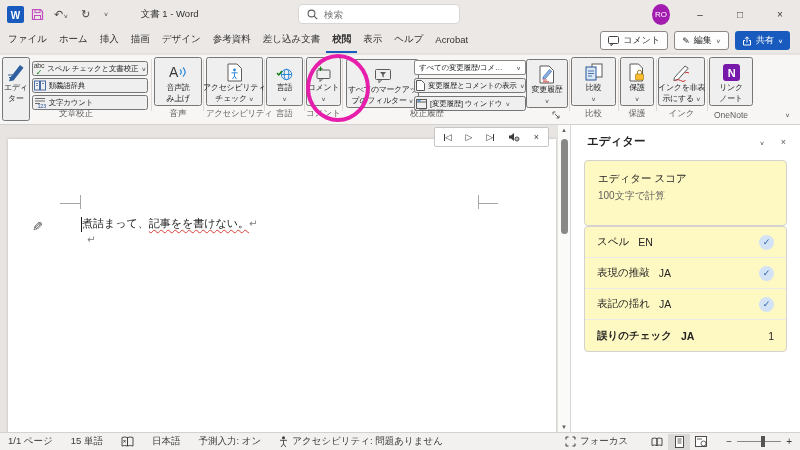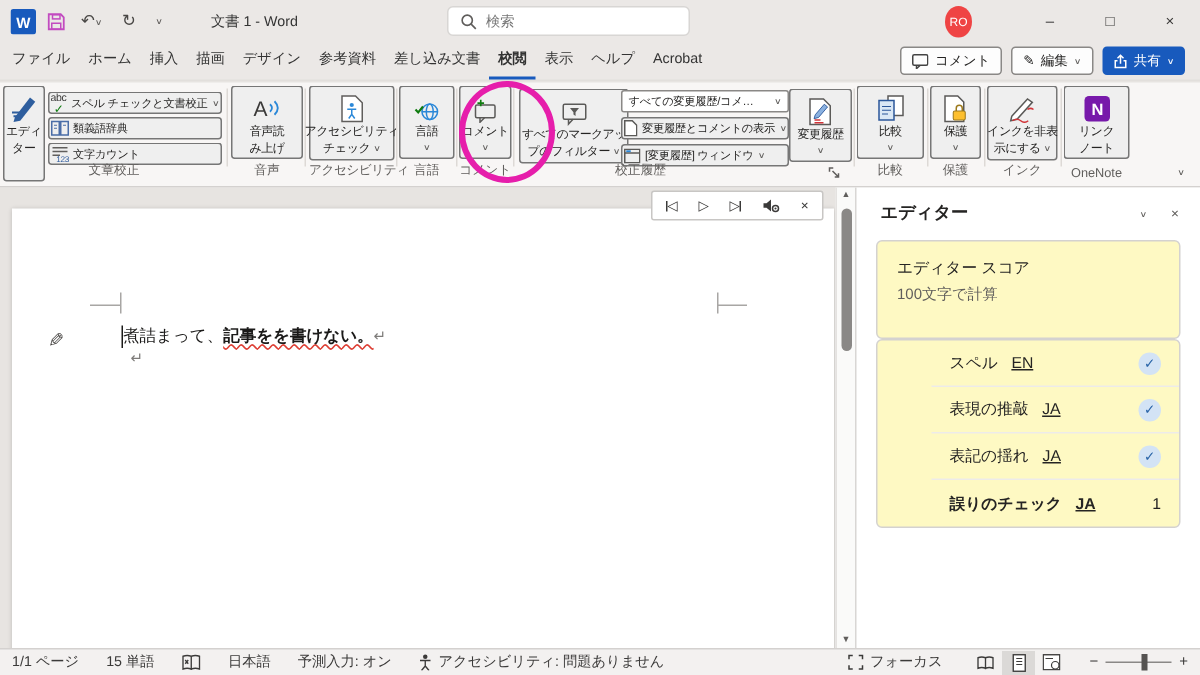--- a/index.html
+++ b/index.html
@@ -9,21 +9,21 @@
 .titlebar{position:absolute;top:0;left:0;right:0;height:28px;background:#ebe8e6;display:flex;align-items:center;padding:0 7px;gap:7px;}
 .autosave{display:flex;align-items:center;gap:5px;font-size:9.5px;color:#333;}
 .toggle{display:flex;align-items:center;gap:4px;border:1px solid #6b6966;border-radius:9px;padding:1px 8px 1px 3px;font-size:9px;background:#fbfaf9;}
 .knob{width:9px;height:9px;border-radius:50%;background:#484644;}
 .qat{font-size:11px;color:#484644;padding:0 3px;background:none;border:none;line-height:1;}
 .qat.small{font-size:8px;color:#605e5c;}
 .doctitle{font-size:9.5px;color:#333;margin-left:22px;}
 .searchbox{position:absolute;left:298px;top:4px;width:162px;height:20px;background:#fff;border:1px solid #d8d6d4;border-radius:4px;display:flex;align-items:center;gap:6px;padding:0 8px;}
 .searchbox input{border:none;outline:none;font-size:9.5px;width:110px;background:transparent;color:#333;}
 .tbright{position:absolute;right:0;top:0;height:28px;display:flex;align-items:center;}
-.avatar{width:18px;height:21px;border-radius:50%;background:#ef4444;color:#fff;font-size:8px;display:flex;align-items:center;justify-content:center;margin-right:32px;}
+.avatar{width:18px;height:21px;border-radius:50%;background:#a21caf;color:#fff;font-size:8px;display:flex;align-items:center;justify-content:center;margin-right:10px;}
 .winbtn{width:40px;height:28px;display:flex;align-items:center;justify-content:center;font-size:10px;color:#3b3a39;background:none;border:none;}
 
 .tabrow{position:absolute;top:28px;left:0;right:0;height:26px;background:#ebe8e6;display:flex;align-items:center;padding-left:2px;border-bottom:1px solid #e2dfdc;}
 .tab{padding:0 6px;font-size:9.5px;color:#333;height:25px;display:flex;align-items:center;border-bottom:2.5px solid transparent;white-space:nowrap;}
 .tab.active{border-bottom-color:#185abd;font-weight:700;}
 .tabrowR{margin-left:auto;display:flex;gap:6px;align-items:center;padding-right:10px;}
 .pillbtn{display:flex;align-items:center;gap:4px;border:1px solid #8a8886;background:#fdfdfd;border-radius:3px;height:19px;padding:0 7px;font-size:9px;color:#252423;}
 .sharebtn{border:none;color:#fff;}
 .chev{font-size:7px;color:#605e5c;transform:scaleY(.8);display:inline-block;}
 .sharebtn .chev{color:#fff;}
@@ -51,21 +51,21 @@
 .circle{position:absolute;left:152px;top:-3px;width:64px;height:68px;border:4px solid #e61eab;border-radius:50%;z-index:40;pointer-events:none;}
 .icABC{display:flex;flex-direction:column;align-items:center;line-height:7px;}
 .icABC .abc{font-size:7px;color:#3b3a39;}.icABC .ck{font-size:8px;color:#107c10;}
 .raA{font-size:14px;color:#3b3a39;font-weight:400;}
 
 .docarea{position:absolute;top:125px;left:0;width:557px;bottom:18px;background:#e7e4e1;}
 .page{position:absolute;left:8px;top:14px;right:1px;bottom:-6px;background:#fff;box-shadow:0 0 3px rgba(0,0,0,.18);}
 .cropH,.cropV{position:absolute;background:#a8a6a4;}
 .caret{position:absolute;background:#1b1a19;width:1px;height:15px;}
 .docline{position:absolute;left:74px;top:77px;font-size:11px;color:#1b1a19;white-space:nowrap;}
-.flagged{text-decoration:underline wavy;text-decoration-thickness:1px;text-underline-offset:2px;text-decoration-skip-ink:none;font-weight:bold;}
+.flagged{text-decoration:underline wavy;text-decoration-thickness:1px;text-underline-offset:2px;text-decoration-skip-ink:none;}
 .pmark{color:#7e7c7a;font-size:10px;}
 .pmark2{position:absolute;left:79px;top:95px;color:#7e7c7a;font-size:10px;}
 .inkpen{position:absolute;left:24px;top:80px;font-size:13px;color:#4a4846;transform:scaleX(-1);}
 .ratoolbar{position:absolute;left:434px;top:2px;width:115px;height:20px;background:#fff;border:1px solid #c8c6c4;border-radius:2px;display:flex;align-items:center;justify-content:space-around;padding:0 2px;}
 .rabtn{font-size:9px;color:#3b3a39;background:none;border:none;display:flex;align-items:center;line-height:1;}
 .rabar{display:inline-block;width:1px;height:7px;background:#3b3a39;}
 .vscroll{position:absolute;left:557px;top:125px;width:13px;bottom:18px;background:#fafaf9;border-left:1px solid #e4e2e0;}
 .sarrow{position:absolute;left:0;right:0;text-align:center;font-size:6px;color:#605e5c;}
 .thumb{position:absolute;left:3px;top:14px;width:7px;height:95px;background:#8a8886;border-radius:4px;}
 
@@ -73,24 +73,24 @@
 .panehead{display:flex;align-items:center;padding:9px 14px 4px 16px;}
 .panetitle{font-size:11.5px;font-weight:700;}
 .paneicons{margin-left:auto;display:flex;gap:16px;color:#605e5c;}
 .paneicons button{background:none;border:none;color:#605e5c;font-size:9px;}
 .card{margin:7px 13px 0 13px;border:1px solid #d4d2d0;border-radius:4px;background:#fef9c3;}
 .scorecard{height:66px;padding:11px 13px;}
 .scoretitle{font-size:10.5px;color:#252423;}
 .scoresub{font-size:10px;color:#605e5c;margin-top:3px;}
 .stylecard{height:32px;display:flex;align-items:center;justify-content:space-between;padding:0 12px;font-size:10.5px;margin-top:12px;}
 .sectitle{margin:16px 13px 6px 15px;font-size:11px;font-weight:700;}
-.fixlist{margin:0 13px;padding-left:36px;}
+.fixlist{margin:0 13px;}
 .fixrow{height:31px;display:flex;align-items:center;padding:0 12px;border-bottom:1px solid #edebe9;font-size:10.5px;}
 .fixrow:last-child{border-bottom:none;}
-.fixlang{margin-left:9px;color:#252423;text-decoration:underline;}
+.fixlang{margin-left:9px;color:#252423;}
 .fixend{margin-left:auto;}
 .ckbadge{width:15px;height:15px;border-radius:50%;background:#d3e3f5;color:#2a65a8;font-size:9px;display:flex;align-items:center;justify-content:center;}
 .fixcount{font-size:10.5px;}
 .boldrow{font-weight:700;}
 .boldrow .fixcount{font-weight:400;}
 
 .status{position:absolute;left:0;right:0;bottom:0;height:18px;background:#f3f1f0;border-top:1px solid #d4d1cf;display:flex;align-items:center;font-size:9.5px;color:#3b3a39;padding:0 8px;white-space:nowrap;}
 .sitem{margin-right:18px;display:flex;align-items:center;gap:4px;}
 .sright{margin-left:auto;display:flex;align-items:center;gap:0;}
 .viewbtn{width:22px;height:16px;display:flex;align-items:center;justify-content:center;background:none;border:none;}

